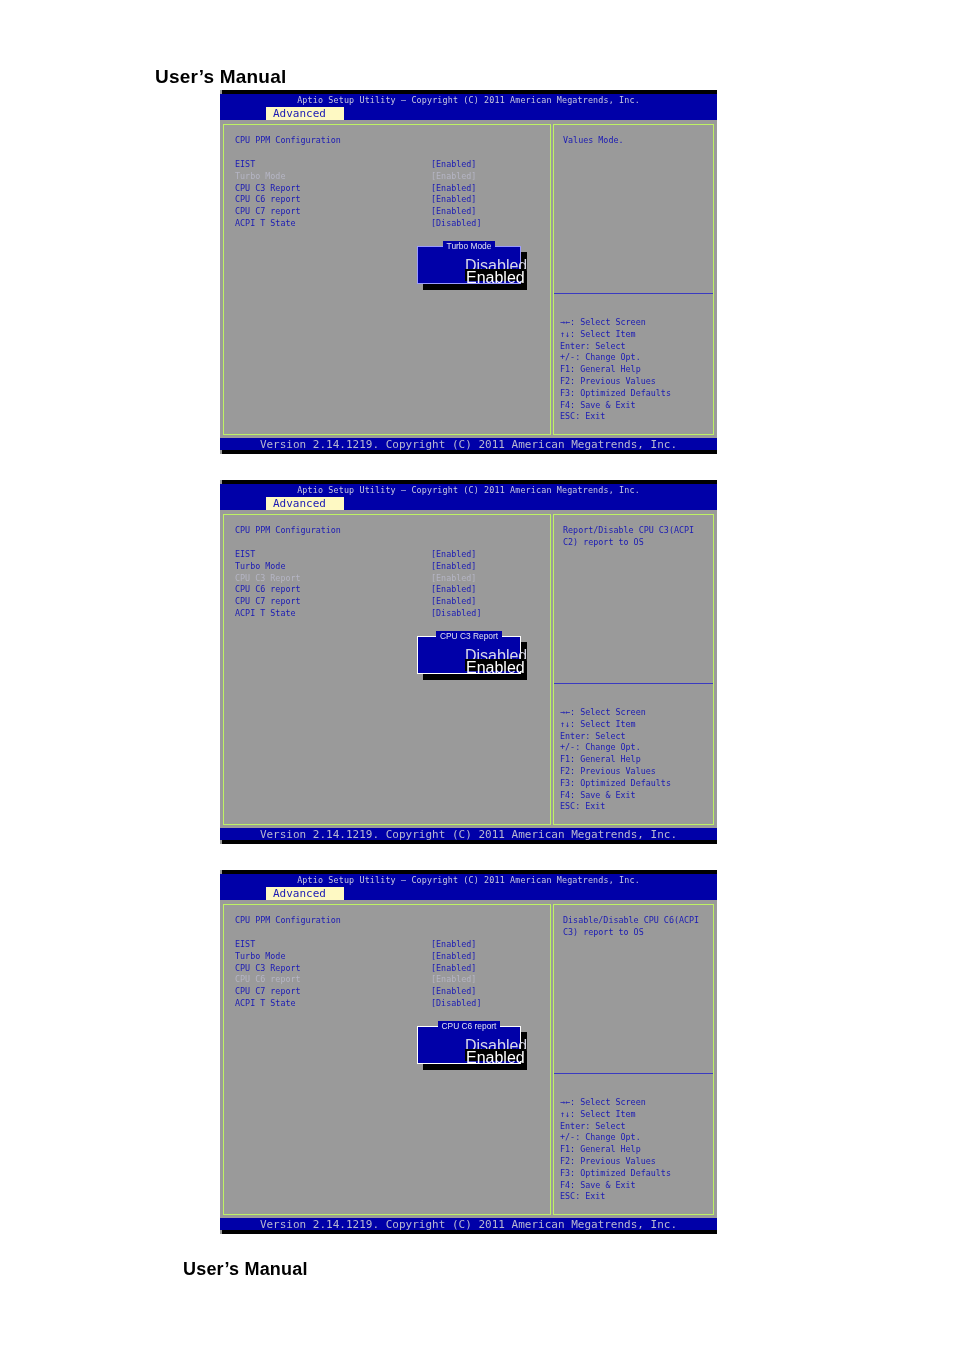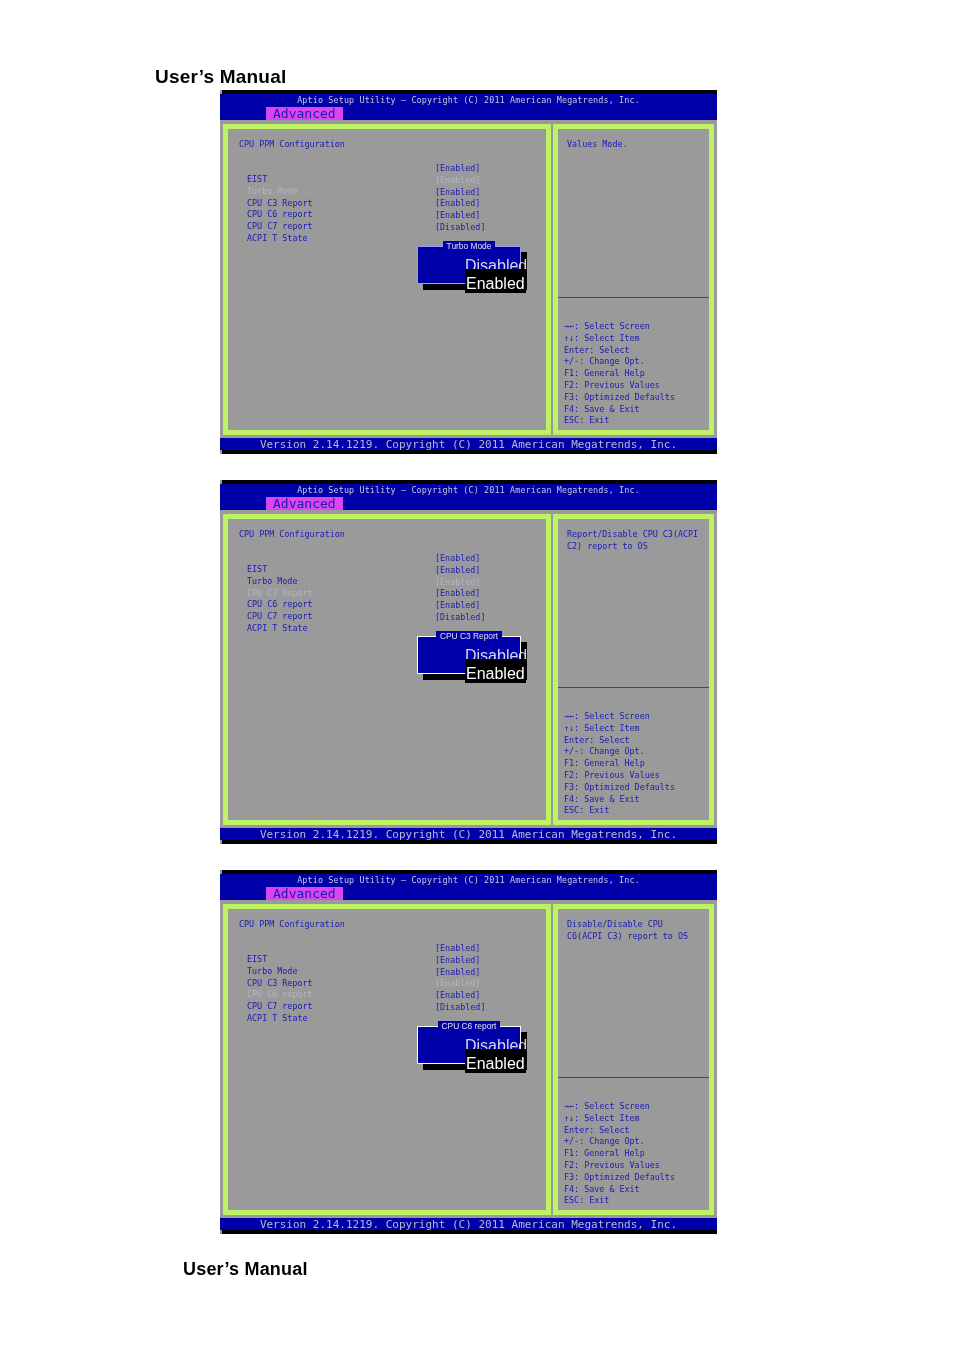--- a/index.html
+++ b/index.html
@@ -59,40 +59,40 @@
   .bios-tabrow {
     background: #0000a8;
     height: 13px;
     position: relative;
   }
   .bios-tab {
     position: absolute;
     left: 46px;
     top: 0px;
     height: 13px;
-    padding: 1px 7px 0 7px;
-    background: #d946ef;
-    color: #1a1ab4;
-    font-size: 13px;
+    padding: 1px 18px 0 7px;
+    background: #fef9c3;
+    color: #1a1ab4;
+    font-size: 11px;
     box-sizing: border-box;
   }
 
   
   .bios-body {
     position: relative;
     height: 318px;
     background: #9a9a9a;
     box-sizing: border-box;
     padding: 0;
   }
   .pane {
     position: absolute;
     top: 4px;
     bottom: 3px;
-    border: 5px solid #bef264;
+    border: 1px solid #bef264;
     box-sizing: border-box;
   }
   .pane-left  { left: 3px;   width: 328px; }
   .pane-right { left: 333px; right: 3px;   }
 
   .section-title {
     position: absolute;
     left: 11px;
     top: 10px;
     color: #1a1ab4;
@@ -105,23 +105,22 @@
     top: 34px;
     right: 6px;
   }
   .opt-row {
     position: relative;
     height: 11.8px;
     white-space: nowrap;
   }
   .opt-label {
     position: absolute;
-    left: 8px;
-    color: #1a1ab4;
-    margin-top: 11px;
+    left: 0;
+    color: #1a1ab4;
   }
   .opt-value {
     position: absolute;
     left: 196px;
     color: #1a1ab4;
   }
   .opt-row.selected .opt-label,
   .opt-row.selected .opt-value {
     color: #b5b5c4;
   }
@@ -190,21 +189,21 @@
   .popup-opt {
     height: 11.8px;
     color: #d8d8e8;
     white-space: nowrap;
     display: inline-block;
   }
   .popup-optline { height: 11.8px; }
   .popup-opt.highlight {
     background: #000000;
     color: #ffffff;
-    padding: 6px 1px;
+    padding: 0 1px;
   }
 
   
   .bios-footerbar {
     background: #0000a8;
     height: 12px;
     position: relative;
   }
   .bios-footer-text {
     position: absolute;

